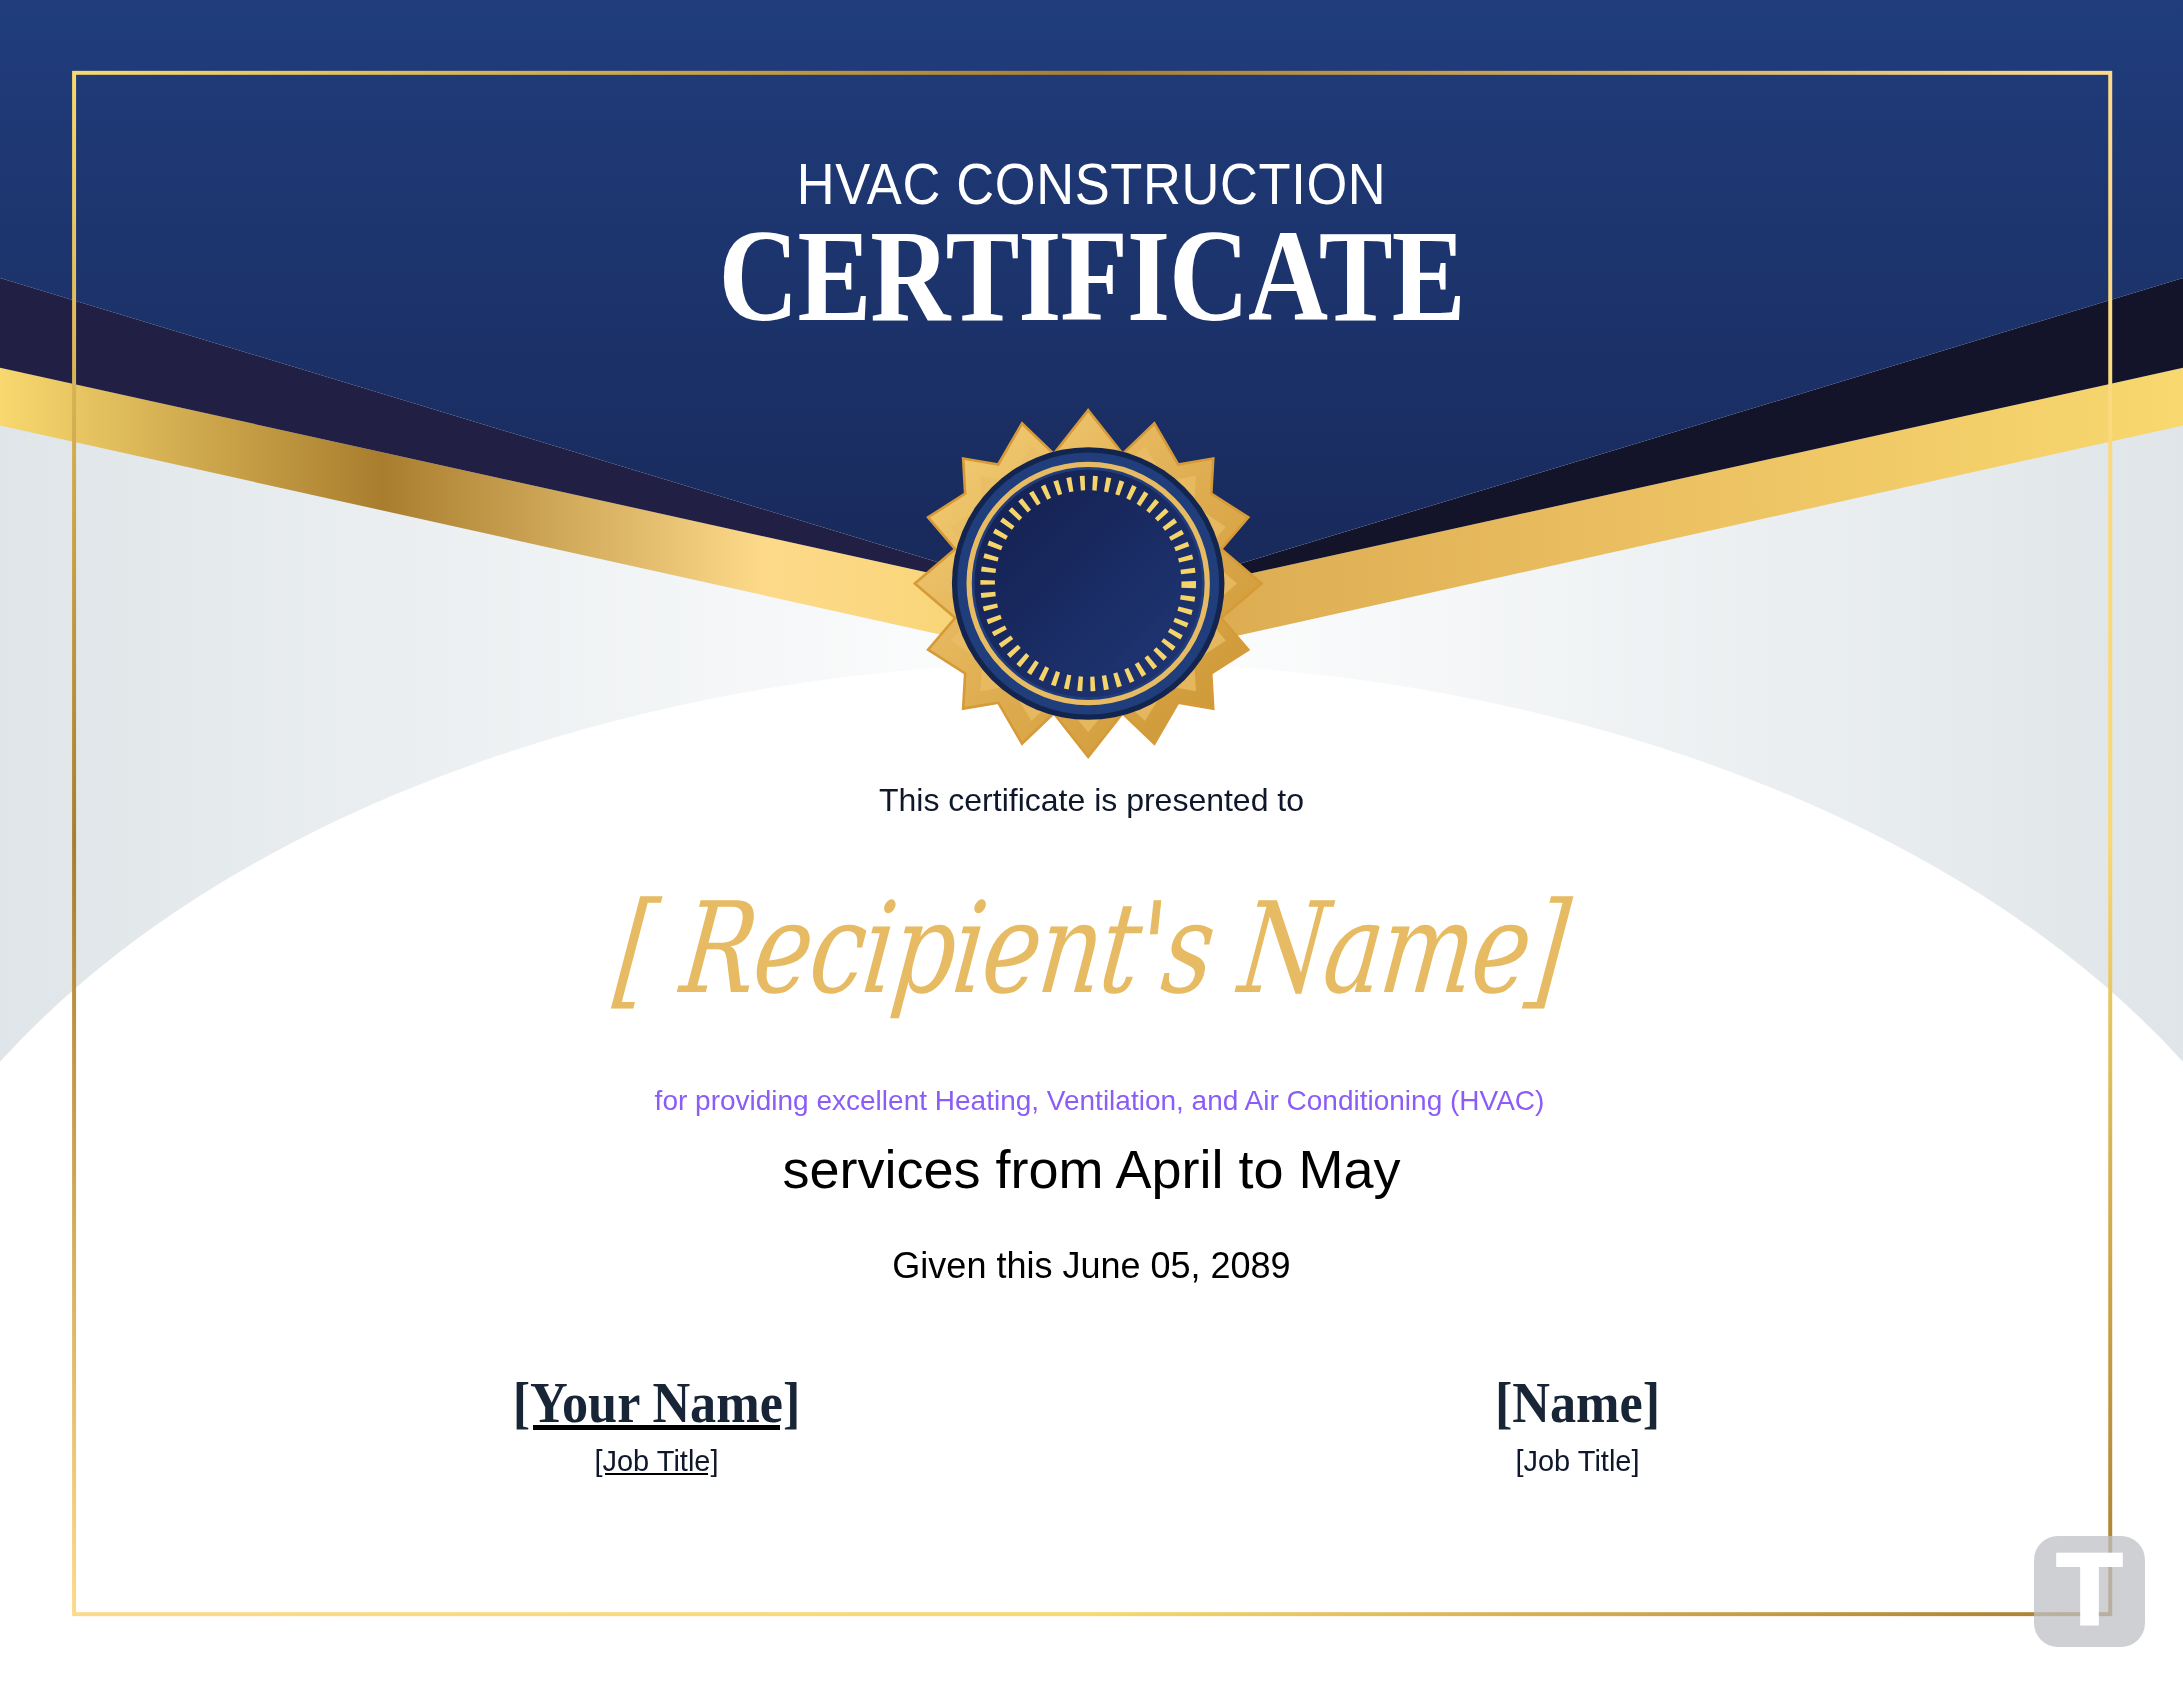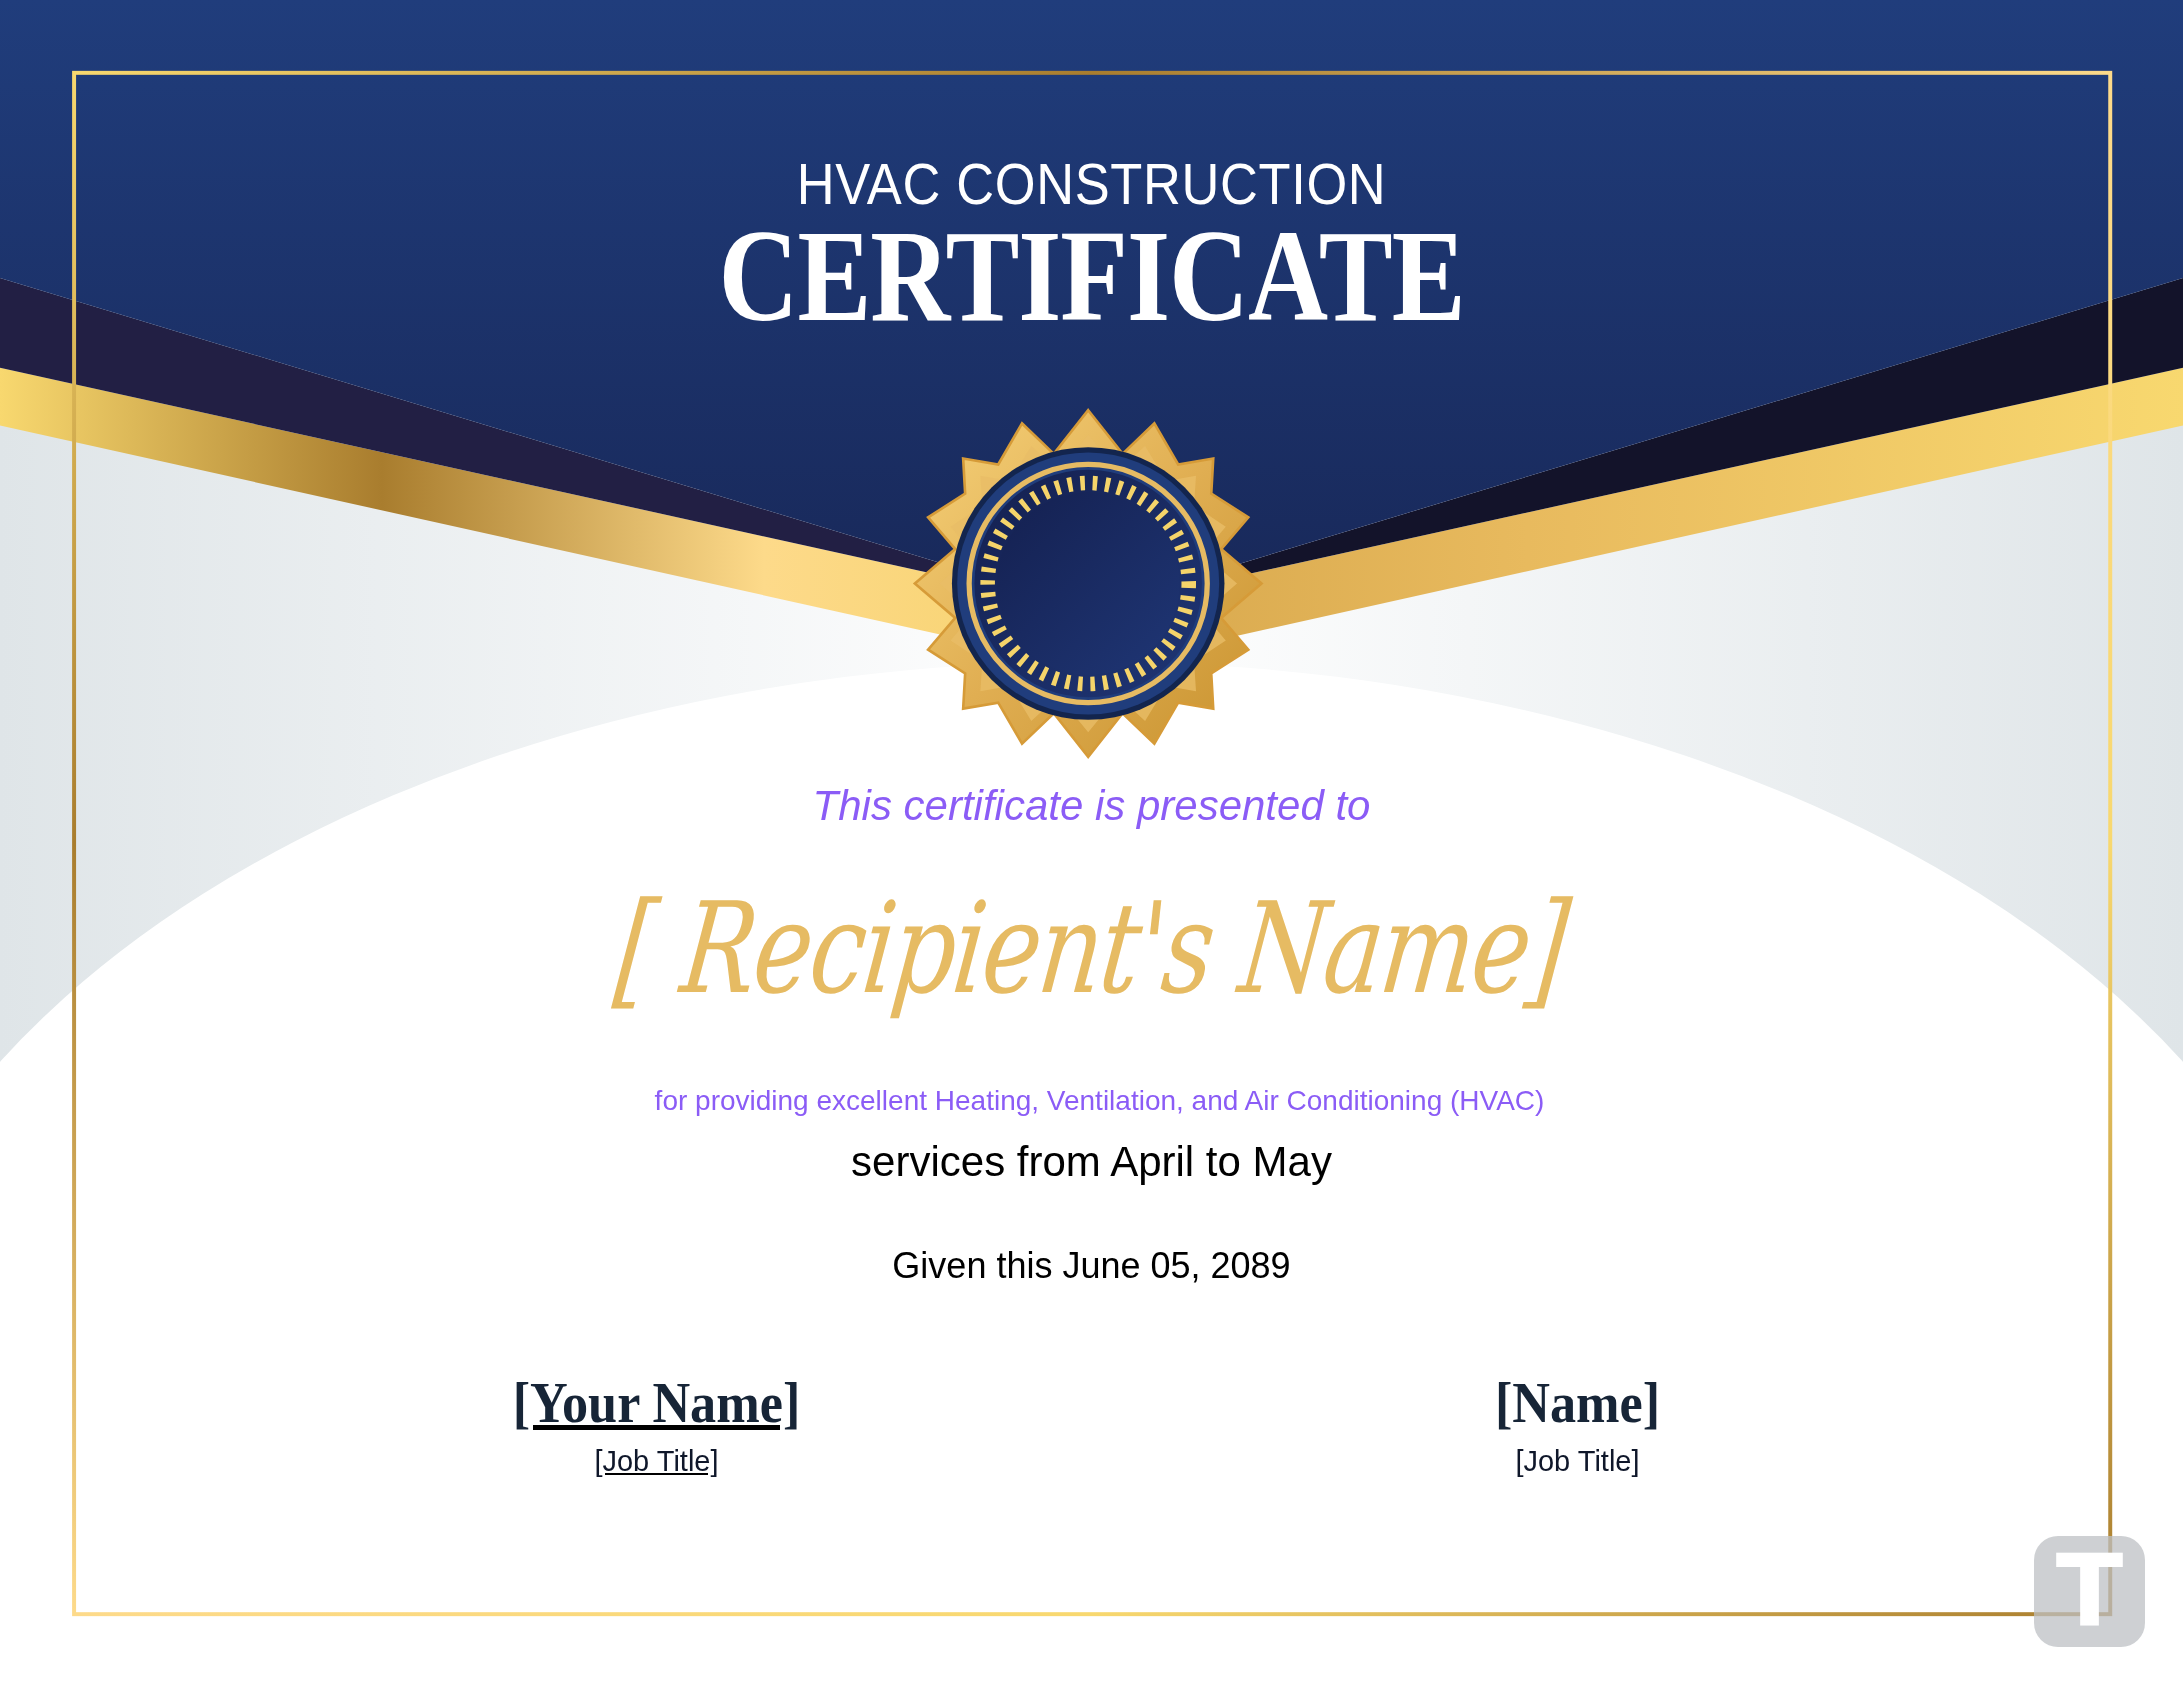--- a/index.html
+++ b/index.html
@@ -1,24 +1,24 @@
 <!DOCTYPE html>
 <html style="font-size:10.6px"><head>
 <meta charset="utf-8">
 <style>
   html, body { margin:0; padding:0; }
   body { width:2183px; height:1687px; position:relative; overflow:hidden; background:#ffffff; font-family:"Liberation Sans", sans-serif; }
   .bg-svg { position:absolute; left:0; top:0; width:2183px; height:1687px; }
   .abs { position:absolute; left:0; width:2183px; text-align:center; }
   .subtitle { top:151px; font-size:57px; color:#ffffff; letter-spacing:0.7px; font-family:"Liberation Sans", sans-serif; transform:scaleX(0.92); }
   .title { top:210px; font-size:132px; line-height:132px; color:#ffffff; font-family:"Liberation Serif", "DejaVu Serif", serif; font-weight:bold; transform:scaleX(0.84); letter-spacing:-1.3px; }
-  .presented { top:782px; font-size:42px; color:#8b5cf6;font-style:italic; }
+  .presented { top:782px; font-size:32px; color:#0f172a; }
   .recipient { top:875px; font-size:126px; color:#E6BB63; font-family:"DejaVu Serif", "Liberation Serif", serif; font-style:italic; transform:scaleX(0.78) skewX(-8deg); letter-spacing:-2.6px; }
   .body1 { top:1085px; font-size:28px; color:#8b5cf6;margin-left:8px; }
-  .body2 { top:1138px; font-size:42px; color:#000000; }
+  .body2 { top:1138px; font-size:54px; color:#000000; }
   .given { top:1245px; font-size:36px; color:#000000; }
   .sig { position:absolute; text-align:center; width:529px; }
   .sig-left { left:392px; top:1371px;text-decoration:underline; }
   .sig-right { left:1313px; top:1371px; }
   .sig-name { font-family:"Liberation Serif", "DejaVu Serif", serif; font-weight:bold; font-size:58px; color:#172537; line-height:64px; transform:scaleX(0.9); }
   .sig-title { font-size:29px; color:#0f172a; line-height:53px; }
   .badge { position:absolute; left:2034px; top:1536px; width:111px; height:111px; border-radius:24px; background:rgba(190,192,196,0.75); display:flex; align-items:center; justify-content:center; }
   .badge span { color:#ffffff; font-weight:bold; font-size:99px; line-height:99px; font-family:"DejaVu Sans", sans-serif; }
 </style>
 </head>

